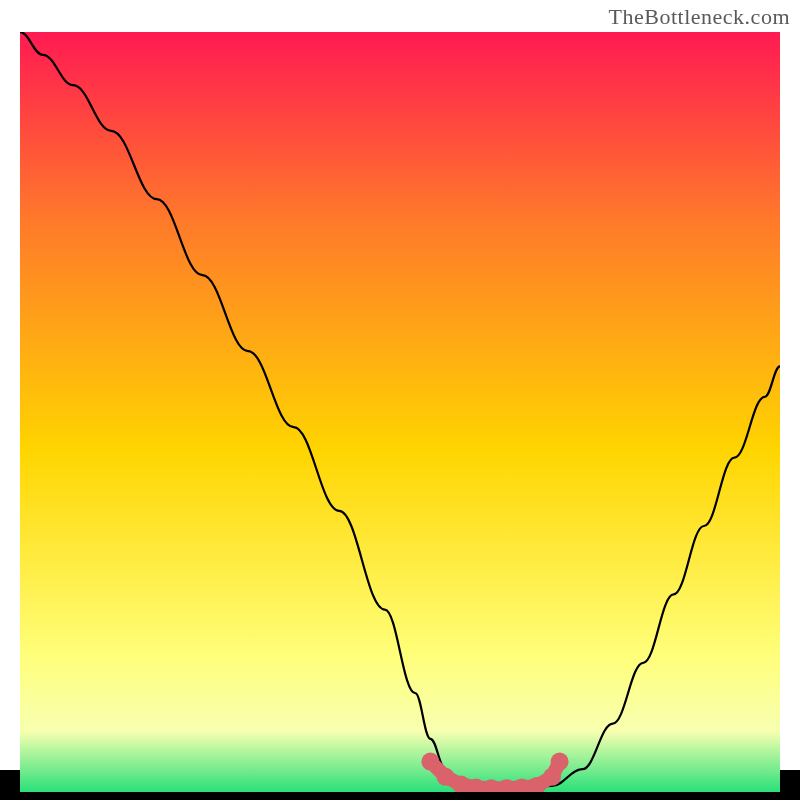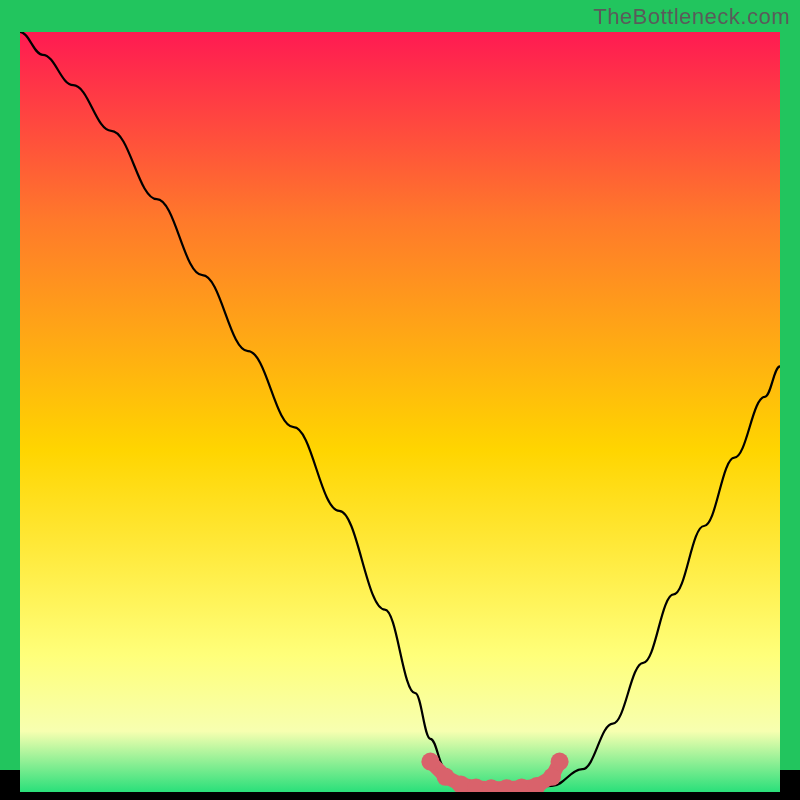--- a/index.html
+++ b/index.html
@@ -8,21 +8,22 @@
     width: 800px;
     height: 800px;
     background: #000;
     overflow: hidden;
     font-family: Arial, Helvetica, sans-serif;
   }
   .frame {
     position: relative;
     width: 800px;
     height: 770px;
-    background: #22c55e;
+    background: #ffffff;
+    font-family: Liberation Serif, serif;
   }
   .watermark {
     position: absolute;
     top: 4px;
     right: 10px;
     color: #5a5a5a;
     font-size: 22px;
     font-weight: 500;
     letter-spacing: 0.5px;
     z-index: 5;

